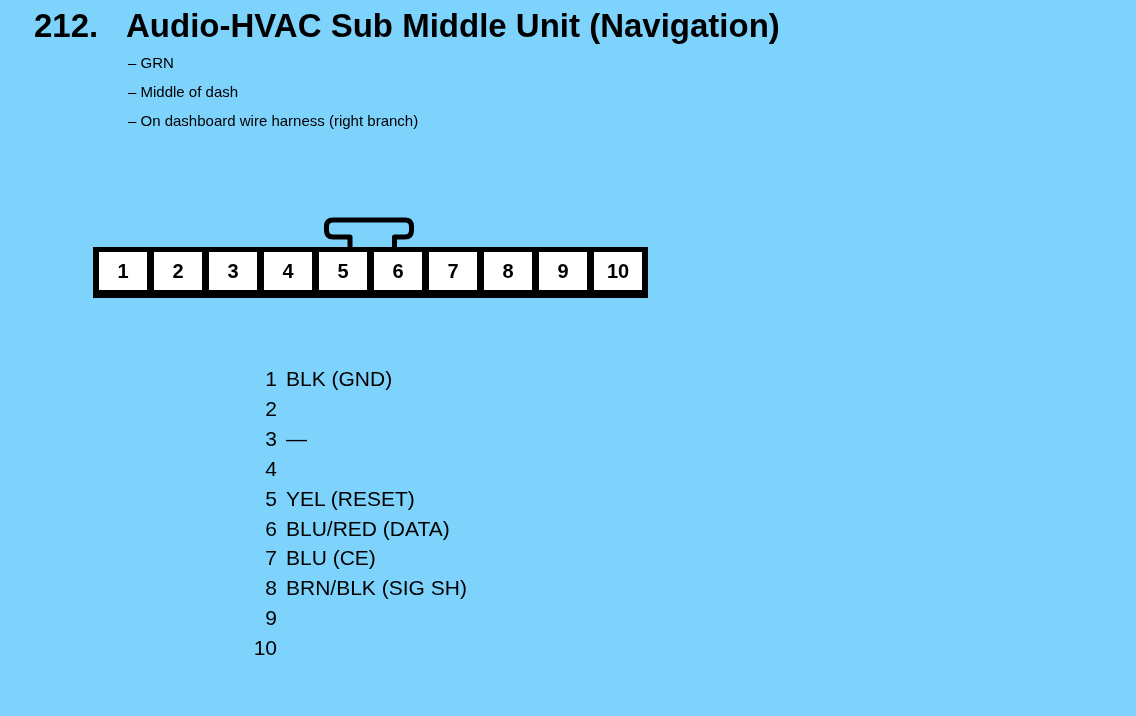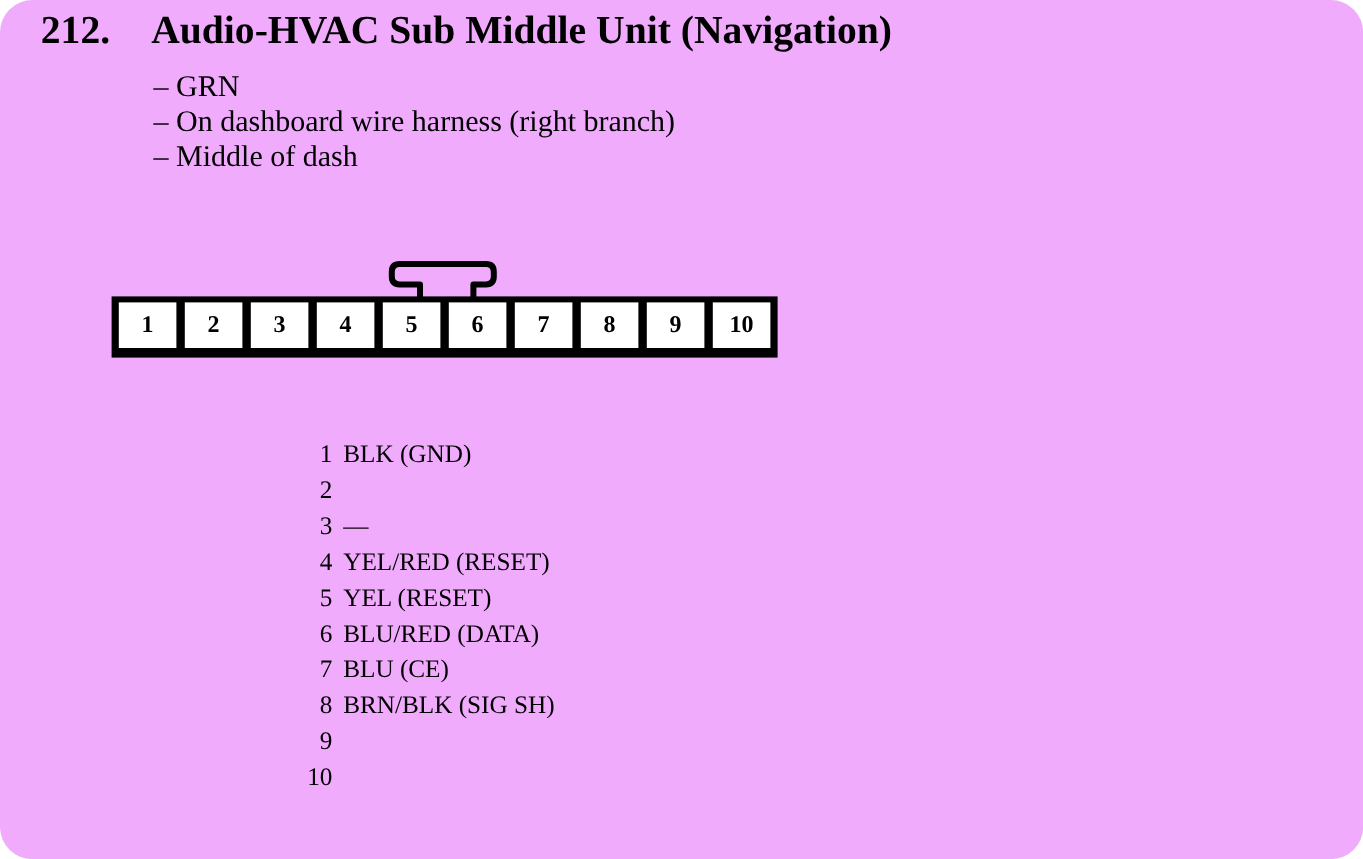--- a/index.html
+++ b/index.html
@@ -4,45 +4,44 @@
 <style>
   html, body {
     margin: 0;
     padding: 0;
     background: #ffffff;
   }
   .page {
     position: relative;
     width: 1136px;
     height: 716px;
-    background: #f0abfc;
+    background: #7dd3fc;
     color: #000000;
-    font-family: Liberation Serif, serif;
+    font-family: Liberation Sans, sans-serif;
     overflow: hidden;
-    border-radius: 27px;
   }
   .title-row {
     position: absolute;
     left: 34px;
     top: 7px;
     display: flex;
     font-weight: bold;
     font-size: 33px;
     line-height: 38px;
     white-space: nowrap;
   }
   .title-num {
     width: 92px;
     flex: 0 0 92px;
   }
   .notes {
     position: absolute;
     left: 128px;
-    top: 58px;
-    font-size: 25px;
+    top: 48px;
+    font-size: 15px;
     line-height: 29px;
     white-space: nowrap;
   }
   .tab-wrap {
     position: absolute;
     left: 320px;
     top: 211px;
     width: 100px;
     height: 40px;
   }
@@ -93,22 +92,22 @@
 
 <div class="page">
 
   <div class="title-row">
     <span class="title-num">212.</span>
     <span class="title-text">Audio-HVAC Sub Middle Unit (Navigation)</span>
   </div>
 
   <div class="notes">
     <div class="note">– GRN</div>
+    <div class="note">– Middle of dash</div>
     <div class="note">– On dashboard wire harness (right branch)</div>
-    <div class="note">– Middle of dash</div>
   </div>
 
   <div class="tab-wrap">
     <svg width="100" height="40" viewBox="0 0 100 40" xmlns="http://www.w3.org/2000/svg">
       <path d="M30,38 L30,26 L13,26 Q6.5,26 6.5,19.5 L6.5,15.5 Q6.5,9 13,9 L85,9 Q91.5,9 91.5,15.5 L91.5,19.5 Q91.5,26 85,26 L74.5,26 L74.5,38" fill="none" stroke="#000000" stroke-width="5" stroke-linejoin="round" stroke-linecap="square"></path>
     </svg>
   </div>
 
   <div class="connector">
     <div class="pin-cell">1</div>
@@ -130,21 +129,20 @@
     </div>
     <div class="pin-row">
       <span class="pin-num">2</span>
     </div>
     <div class="pin-row">
       <span class="pin-num">3</span>
       <span class="pin-label">—</span>
     </div>
     <div class="pin-row">
       <span class="pin-num">4</span>
-      <span class="pin-label">YEL/RED (RESET)</span>
     </div>
     <div class="pin-row">
       <span class="pin-num">5</span>
       <span class="pin-label">YEL (RESET)</span>
     </div>
     <div class="pin-row">
       <span class="pin-num">6</span>
       <span class="pin-label">BLU/RED (DATA)</span>
     </div>
     <div class="pin-row">

